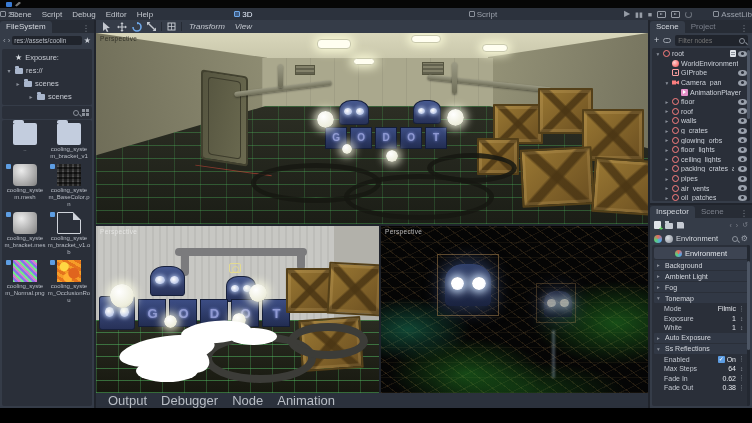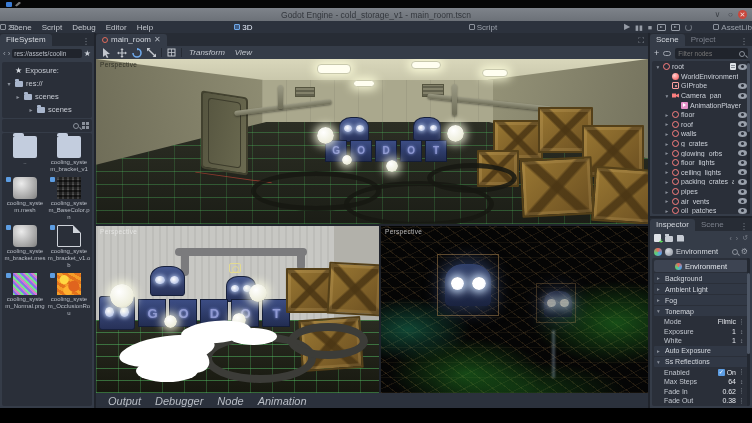--- a/index.html
+++ b/index.html
@@ -94,21 +94,21 @@
   .vt-sep { width:1px; height:9px; background:#262b34; }
   .vt-menu { font-size:8px; color:#c3c7ce; padding:0 3px;font-style:italic; }
   .viewports { flex:1; display:flex; flex-direction:column; gap:2px; min-height:0; background:#20242c; }
   .vp { position:relative; overflow:hidden; }
   .vp-label { position:absolute; left:4px; top:2px; font-size:6.5px; z-index:40; letter-spacing:.3px; }
   .vrow { display:flex; gap:2px; height:167px; flex:none; }
   .vp-main { flex:1; }
   .vp-bl { width:283px; }
   .vp-br { flex:1; }
   .btmtabs { height:15px; background:#2b313c; display:flex; align-items:center; gap:2px; padding:0 6px; flex:none; }
-  .btab { font-size:11px; color:#b9bec6; padding:0 6px;font-style:italic; }
+  .btab { font-size:13px; color:#b9bec6; padding:0 6px; }
 
   
   .vp-main { background:linear-gradient(100deg,#83816a,#9a9880 50%,#8b8971); }
   .mv-ceiling { position:absolute; left:0; top:0; width:100%; height:40%;
      background:linear-gradient(#d9d7bb,#a8a68b); clip-path:polygon(0 0,100% 0,73% 100%,29% 100%); }
   .mv-backwall { position:absolute; left:30%; top:13%; width:42%; height:32%;
      background:#aaa88d repeating-linear-gradient(90deg, rgba(0,0,0,.06) 0 1px, transparent 1px 24px); }
   .mv-lwall { position:absolute; left:0; top:0; width:31%; height:72%;
      background:linear-gradient(80deg,#6f6d58,#8f8d73); clip-path:polygon(0 0,100% 18%,100% 100%,0 100%); }
   .mv-rwall { position:absolute; right:0; top:0; width:29%; height:70%;
@@ -239,27 +239,20 @@
 </head>
 <body>
 
 <div class="screen">
 
   <div class="osbar">
     <span class="dot"></span>
     <span class="pen"></span>
   </div>
 
-  <div class="titlebar">
-    <div class="title-text">Godot Engine - cold_storage_v1 - main_room.tscn</div>
-    <div class="tspace"></div>
-    <div class="winbtn">∨</div>
-    <div class="winbtn">○</div>
-    <div class="winbtn close">✕</div>
-  </div>
 
   <div class="menubar">
     <div style="display:flex">
         <span class="menu-item">Scene</span>
         <span class="menu-item">Script</span>
         <span class="menu-item">Debug</span>
         <span class="menu-item">Editor</span>
         <span class="menu-item">Help</span>
       </div>
     <div class="ws-wrap">
@@ -365,28 +358,20 @@
           </div>
           <div class="fcell">
             <div class="fthumb th-texture_orange"></div>
             <span class="badge"></span>
             <div class="flabel">cooling_syste m_OcclusionRou</div>
           </div>
         </div>
     </div>
 
     <div class="center">
-      <div class="tabstrip">
-        <div class="tab">
-          <span class="scenetab-ic"></span>
-          <span>main_room</span>
-          <span class="tab-close">✕</span>
-        </div>
-        <div class="tab-extra">⛶</div>
-      </div>
 
       <div class="vtoolbar">
         <span class="vt-ic">
           <svg width="9" height="10" viewBox="0 0 9 10">
               <path d="M1 0 L8 6 L4.6 6.3 L6.4 9.4 L4.9 10 L3.3 6.9 L1 9 Z" fill="#c3c7ce"></path>
             </svg>
         </span>
         <span class="vt-ic">
           <svg width="10" height="10" viewBox="0 0 10 10">
               <path d="M5 0 L6.6 2 H5.6 V4.4 H8 V3.4 L10 5 L8 6.6 V5.6 H5.6 V8 H6.6 L5 10 L3.4 8 H4.4 V5.6 H2 V6.6 L0 5 L2 3.4 V4.4 H4.4 V2 H3.4 Z" fill="#c3c7ce"></path>

